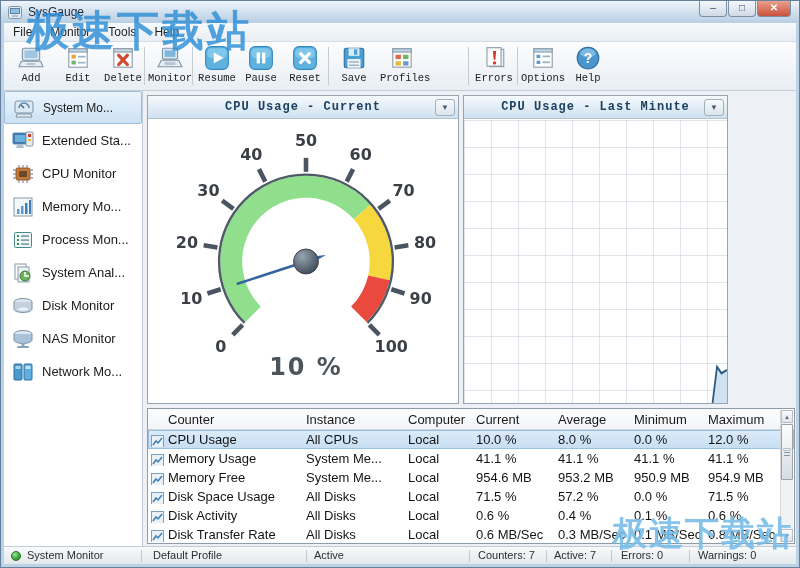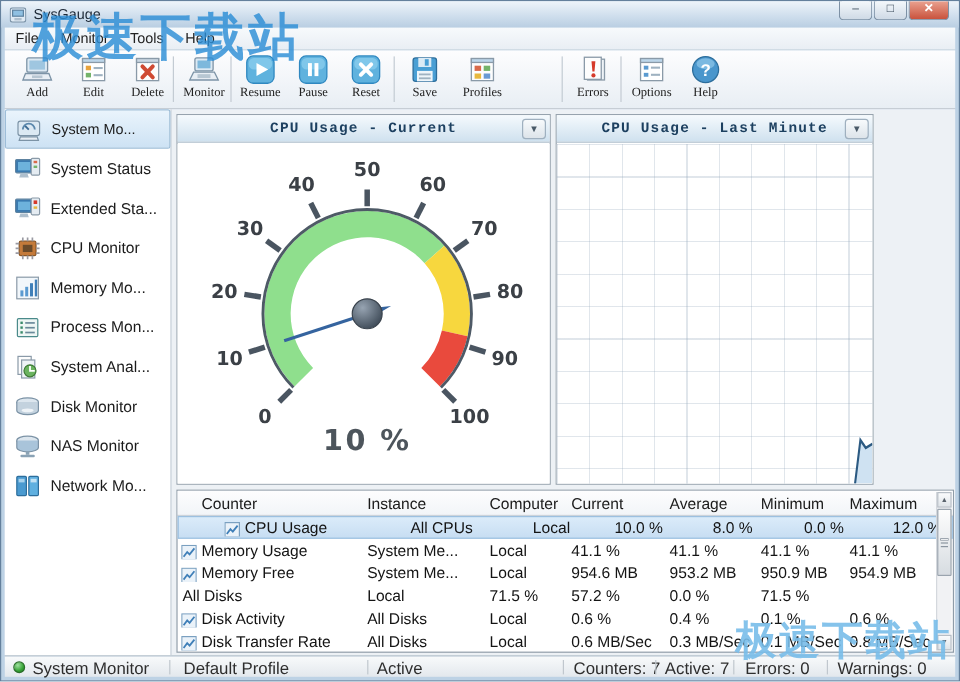--- a/index.html
+++ b/index.html
@@ -19,21 +19,21 @@
   
   .menubar { position:absolute; top:22px; left:3px; right:3px; height:19px;
     background:linear-gradient(#f7fafc,#e9eef4); border-bottom:1px solid #d4dce4; display:flex; align-items:center; }
   .menu-item { font-size:12px; color:#222; padding:0 9px; }
 
   
   .toolbar { position:absolute; top:41px; left:3px; right:3px; height:49px;
     background:linear-gradient(#fdfdfe,#e8eef4); border-bottom:1px solid #c6cdd5; }
   .tool { position:absolute; top:3px; width:44px; height:43px; text-align:center; }
   .tool .ticon { display:block; width:26px; height:26px; margin:0 auto; }
-  .tool .tlabel { display:block; font-family:Liberation Serif, serif; font-size:10.5px; color:#222; margin-top:1px; white-space:nowrap; }
+  .tool .tlabel { display:block; font-family:Liberation Mono, monospace; font-size:10.5px; color:#222; margin-top:1px; white-space:nowrap; }
   .tsep { position:absolute; top:5px; width:1px; height:38px; background:#c3cbd3; }
 
   
   .workspace { position:absolute; top:90px; left:3px; right:3px; bottom:21px; background:#edf1f5; }
   .sidebar { position:absolute; left:0; top:0; bottom:0; width:139px; background:#fff; border-right:1px solid #c2ccd6; }
   .side-item { position:relative; height:33px; display:flex; align-items:center; padding-left:7px; }
   .side-item .sicon { width:24px; height:24px; margin-right:7px; flex:0 0 24px; }
   .side-item .slabel { font-size:13px; color:#1b1b1b; white-space:nowrap; }
   .side-item.selected { background:linear-gradient(#eaf4fc,#cde2f4); border:1px solid #9dbdd8; border-radius:2px; }
   .side-item.selected .slabel { font-weight:normal; font-size:12px; }
@@ -57,32 +57,32 @@
   #history-svg, #gauge-svg { position:absolute; inset:0; width:100%; height:100%; }
 
   
   .table { position:absolute; left:143px; top:317px; width:648px; height:136px; border:1px solid #8f9ca8; background:#fff; }
   .trow { display:grid; grid-template-columns:154px 102px 68px 82px 76px 74px 77px; height:19px; align-items:center; }
   .thead { height:21px; border-bottom:1px solid #ccd3da; background:linear-gradient(#fdfdfe,#f2f5f8); }
   .thead .cell { font-size:13px; color:#1a1a1a; }
   .cell { font-size:13px; color:#141414; padding-left:4px; white-space:nowrap; overflow:hidden; }
   .cell.first { padding-left:20px; position:relative; }
   .cell.first .ric { position:absolute; left:3px; top:2.5px; width:13px; height:13px; }
-  .trow.selected { background:linear-gradient(#dcecfa,#c6ddf2); outline:1px solid #9cc0e0; outline-offset:-1px;padding-left:36px; }
+  .trow.selected { background:linear-gradient(#dcecfa,#c6ddf2); outline:1px solid #9cc0e0; outline-offset:-1px; }
   .vscroll { position:absolute; top:1px; right:1px; bottom:1px; width:13px; background:#f1f2f4; border-left:1px solid #d4d8dd; }
   .vbtn { position:absolute; left:0; width:12px; height:13px; background:linear-gradient(#fafbfc,#dfe4e9); border:1px solid #b7bec6;
     font-size:6px; color:#5a636d; text-align:center; line-height:12px; }
   .vbtn.up { top:0; } .vbtn.down { bottom:0; }
   .vthumb { position:absolute; left:0; top:14px; width:12px; height:56px; background:linear-gradient(#fdfdfd,#d7dce1);
     border:1px solid #9aa4ae; border-radius:1px; }
   .vthumb:after { content:""; position:absolute; left:2px; right:2px; top:24px; height:1px; box-shadow:0 0 0 .5px #8b95a0, 0 3px 0 0 #8b95a0, 0 6px 0 0 #8b95a0; }
 
   
   .statusbar { position:absolute; left:3px; right:3px; bottom:3px; height:18px;
-    background:linear-gradient(#f8fafb,#e3e8ed); border-top:1px solid #c3cbd2; font-size:14px; color:#2e2e2e; }
+    background:linear-gradient(#f8fafb,#e3e8ed); border-top:1px solid #c3cbd2; font-size:11px; color:#2e2e2e; }
   .statusbar span { position:absolute; top:2px; white-space:nowrap; }
   .led { position:absolute; left:7px; top:4px; width:10px; height:10px; border-radius:50%;
     background:radial-gradient(circle at 35% 30%, #9fe09f, #37a437 60%, #1f7a1f); border:1px solid #2a6e2a; }
   .ssep { position:absolute; top:3px; width:1px; height:12px; background:#c0c7ce; }
 
   
   .wm { position:absolute; font-weight:bold; pointer-events:none; z-index:50; font-family:"Liberation Sans",sans-serif; }
   .wm.top { left:26px; top:2px; font-size:42px; color:rgba(44,142,214,0.82); letter-spacing:3px; }
   .wm.bottom { left:612px; top:510px; font-size:34px; color:rgba(120,188,233,0.9); letter-spacing:2px; }
 </style>
@@ -236,31 +236,20 @@
 
     <div class="sidebar" id="sidebar">
         <div class="side-item selected">
           <svg class="sicon" viewBox="0 0 24 24">
             <rect x="3" y="5" width="18" height="12" rx="2" fill="#dce9f3" stroke="#7c93a6"></rect>
             <path d="M7 12a5 5 0 0 1 10 0" fill="none" stroke="#5a87ac" stroke-width="1.5"></path>
             <path d="M12 12L9 9" stroke="#3c6a92" stroke-width="1.5"></path>
             <path d="M5 18h14l1 3H4z" fill="#e8eef4" stroke="#7c93a6"></path>
           </svg>
           <span class="slabel">System Mo...</span>
-        </div>
-        <div class="side-item">
-          <svg class="sicon" viewBox="0 0 24 24">
-            <rect x="2" y="4" width="14" height="11" rx="1" fill="#3a7ab0" stroke="#5d82a0"></rect>
-            <rect x="4" y="6" width="10" height="7" fill="#6db2dc"></rect>
-            <rect x="15" y="3" width="7" height="14" rx="1" fill="#e5ecf2" stroke="#8a9aa8"></rect>
-            <rect x="17" y="5" width="3" height="2" fill="#d96a4a"></rect>
-            <rect x="17" y="9" width="3" height="2" fill="#74b36a"></rect>
-            <path d="M6 16h6l1 3H5z" fill="#aebfcd"></path>
-          </svg>
-          <span class="slabel">System Status</span>
         </div>
         <div class="side-item">
           <svg class="sicon" viewBox="0 0 24 24">
             <rect x="2" y="4" width="14" height="11" rx="1" fill="#3a7ab0" stroke="#5d82a0"></rect>
             <rect x="4" y="6" width="10" height="7" fill="#6db2dc"></rect>
             <rect x="15" y="3" width="7" height="14" rx="1" fill="#e5ecf2" stroke="#8a9aa8"></rect>
             <rect x="17" y="5" width="3" height="3" fill="#d63a2a"></rect>
             <rect x="17" y="10" width="3" height="2" fill="#e8b83d"></rect>
             <path d="M6 16h6l1 3H5z" fill="#aebfcd"></path>
           </svg>
@@ -434,20 +423,24 @@
                 <polyline points="2,10 5,6 7,8 11,3" fill="none" stroke="#3f7fb8" stroke-width="1.5"></polyline>
               </svg><span>Memory Free</span></div>
             <div class="cell">System Me...</div>
             <div class="cell">Local</div>
             <div class="cell">954.6 MB</div>
             <div class="cell">953.2 MB</div>
             <div class="cell">950.9 MB</div>
             <div class="cell">954.9 MB</div>
           </div>
           <div class="trow">
+            <div class="cell first"><svg class="ric" viewBox="0 0 13 13">
+                <rect x="0.5" y="0.5" width="12" height="12" fill="#eaf2f9" stroke="#7aa0c0"></rect>
+                <polyline points="2,10 5,6 7,8 11,3" fill="none" stroke="#3f7fb8" stroke-width="1.5"></polyline>
+              </svg><span>Disk Space Usage</span></div>
             <div class="cell">All Disks</div>
             <div class="cell">Local</div>
             <div class="cell">71.5 %</div>
             <div class="cell">57.2 %</div>
             <div class="cell">0.0 %</div>
             <div class="cell">71.5 %</div>
           </div>
           <div class="trow">
             <div class="cell first"><svg class="ric" viewBox="0 0 13 13">
                 <rect x="0.5" y="0.5" width="12" height="12" fill="#eaf2f9" stroke="#7aa0c0"></rect>

